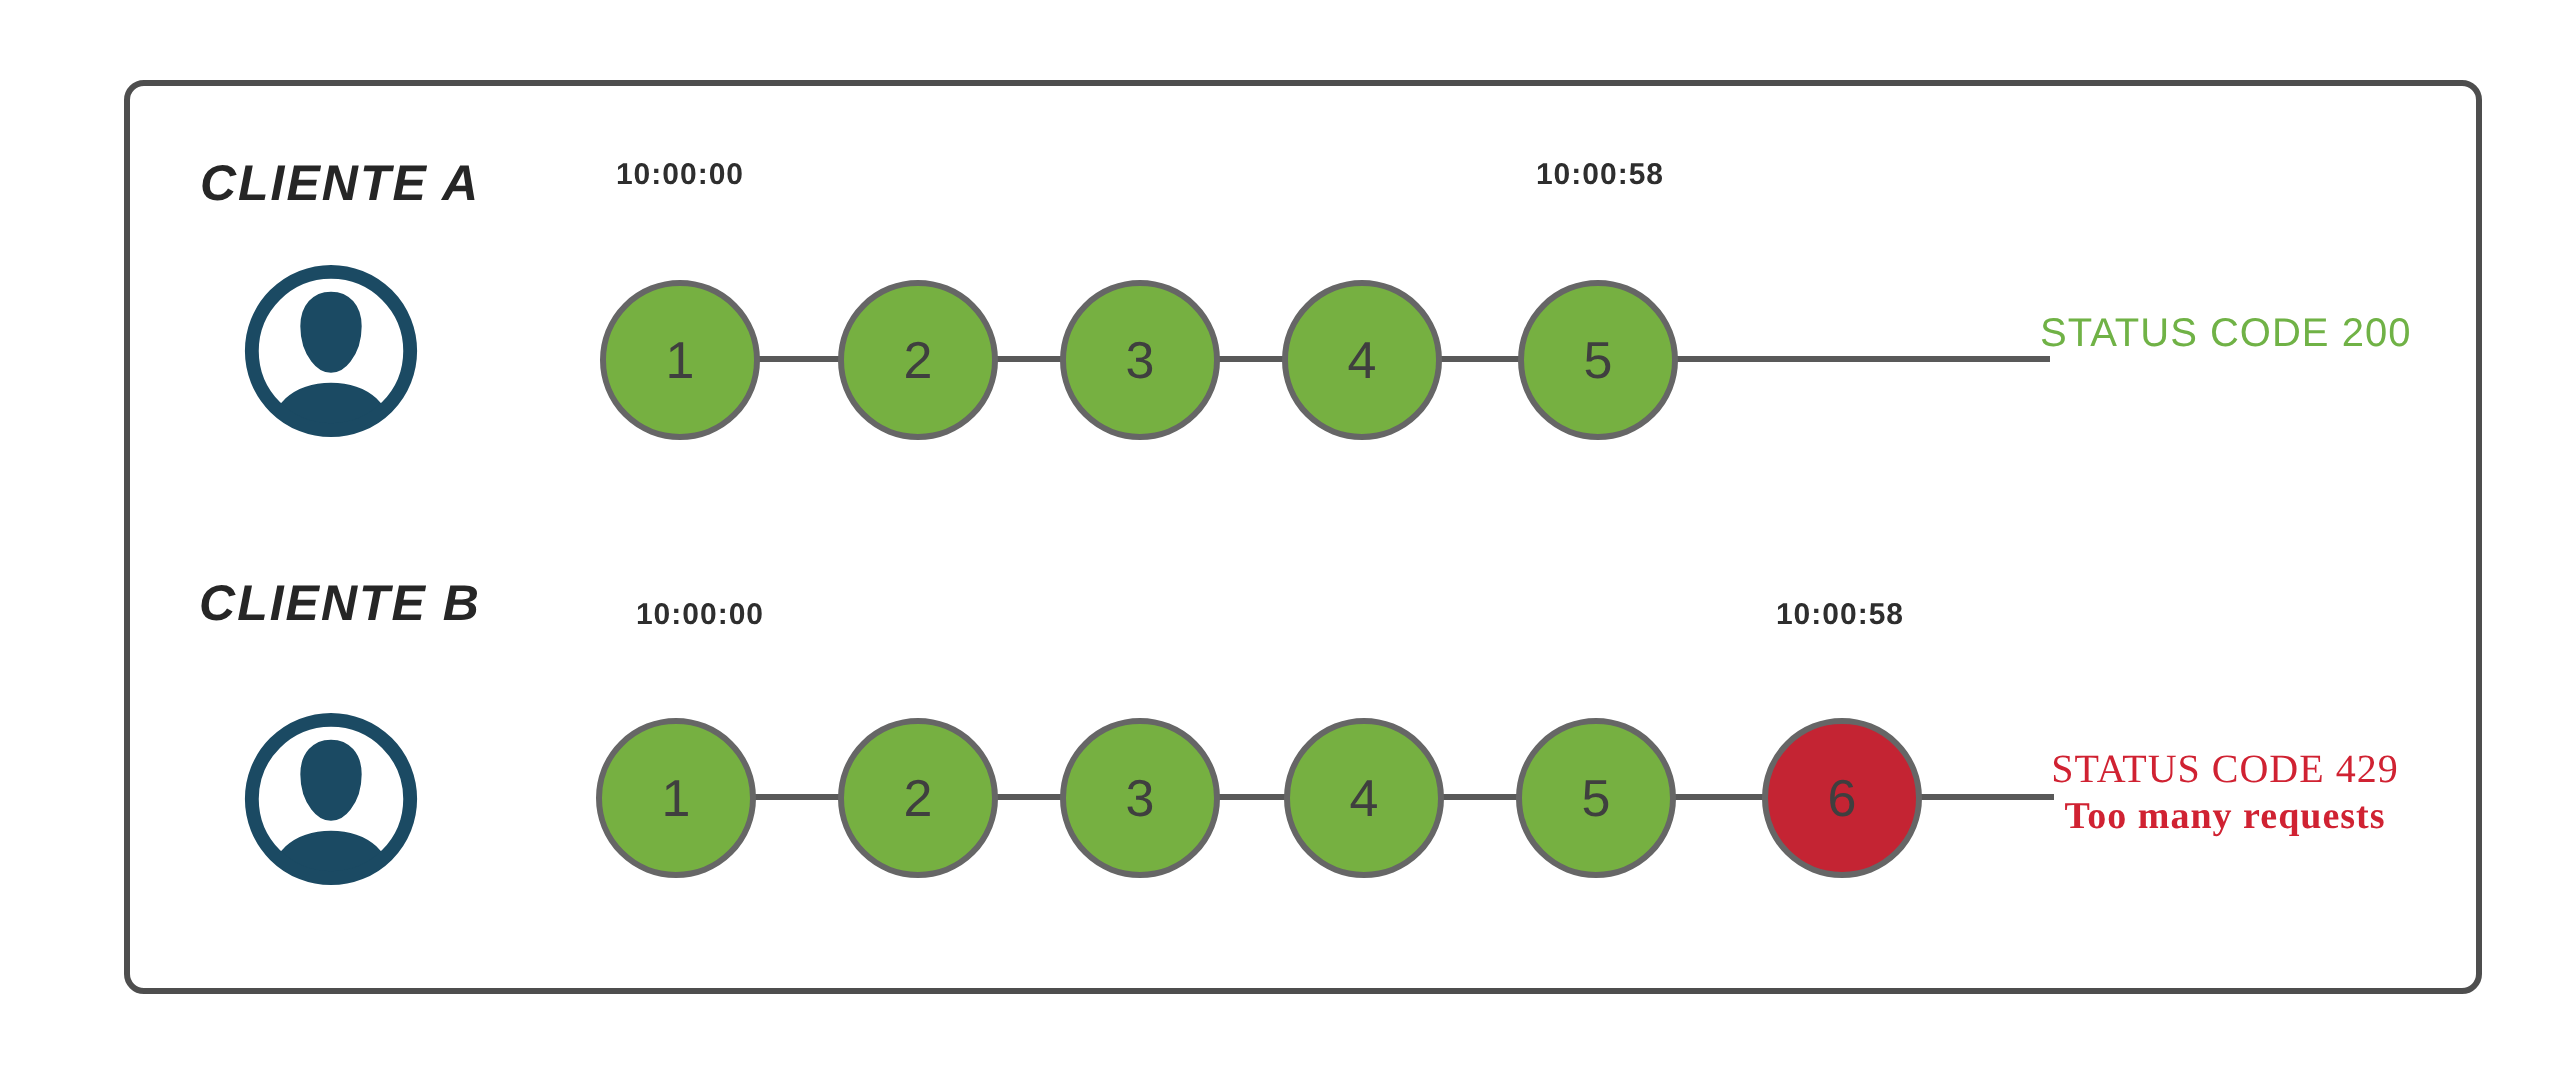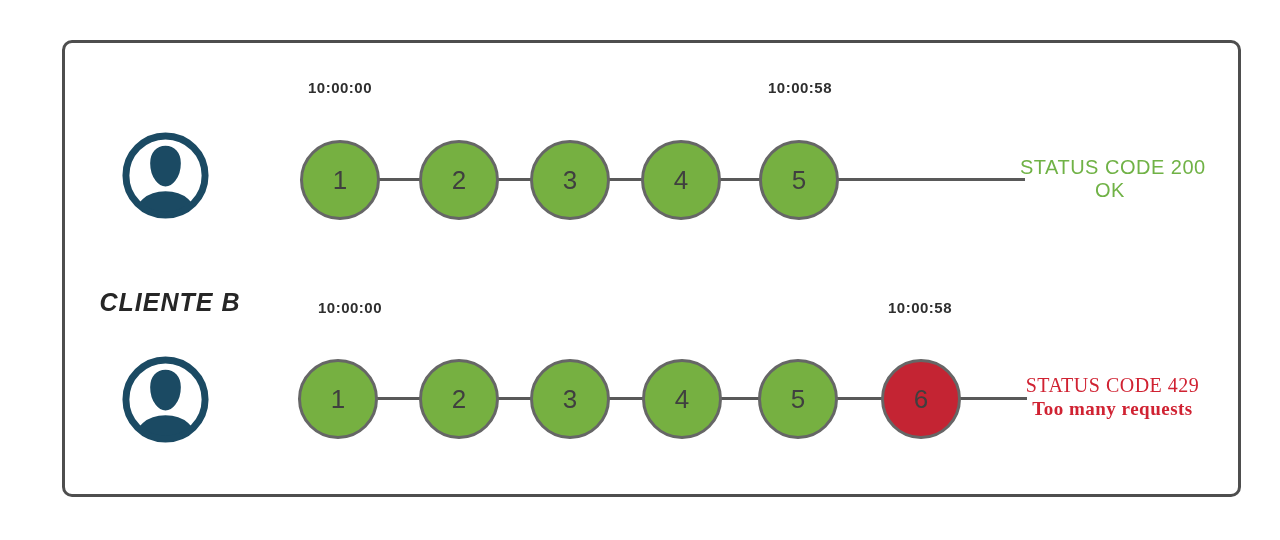--- a/index.html
+++ b/index.html
@@ -35,29 +35,30 @@
     font-size:26px;color:#3f3f3f;
   }
   .node.ok{background:var(--green);}
   .node.limited{background:var(--red);}
   .status{
     position:absolute;text-align:center;line-height:23px;white-space:nowrap;
     letter-spacing:.5px;
   }
   .status .l1{font-size:20px;}
   .status .l2{font-size:19px;font-weight:bold;}
-  .status.green{color:var(--greentext);}
+  .status.green{color:var(--greentext);text-align:right;}
   .status.red{color:var(--redtext);font-family:Liberation Serif, serif;}
 </style>
 </head>
 <body>
 
 <div class="canvas">
   <div class="frame"></div>
 
+  <div class="client-label" style="left:90px;top:78px">CLIENTE A</div>
 
   <div class="avatar" style="left:118px;top:128px">
     <svg viewBox="0 0 96 96" aria-hidden="true">
       <defs>
           <clipPath id="avclip-a">
             <circle cx="48" cy="48" r="40"></circle>
           </clipPath>
         </defs>
       <g clip-path="url(#avclip-a)">
         <circle cx="48" cy="48" r="40" fill="#ffffff"></circle>
@@ -84,21 +85,20 @@
   </div>
   <div class="node ok" style="left:641px;top:140px">
     <span>4</span>
   </div>
   <div class="node ok" style="left:759px;top:140px">
     <span>5</span>
   </div>
 
   <div class="status green" style="left:1020px;top:156px;width:180px">
     <div class="l1">STATUS CODE 200</div>
-    <div class="l1">OK</div>
   </div>
 
   <div class="client-label" style="left:90px;top:288px">CLIENTE B</div>
 
   <div class="avatar" style="left:118px;top:352px">
     <svg viewBox="0 0 96 96" aria-hidden="true">
       <defs>
           <clipPath id="avclip-b">
             <circle cx="48" cy="48" r="40"></circle>
           </clipPath>

